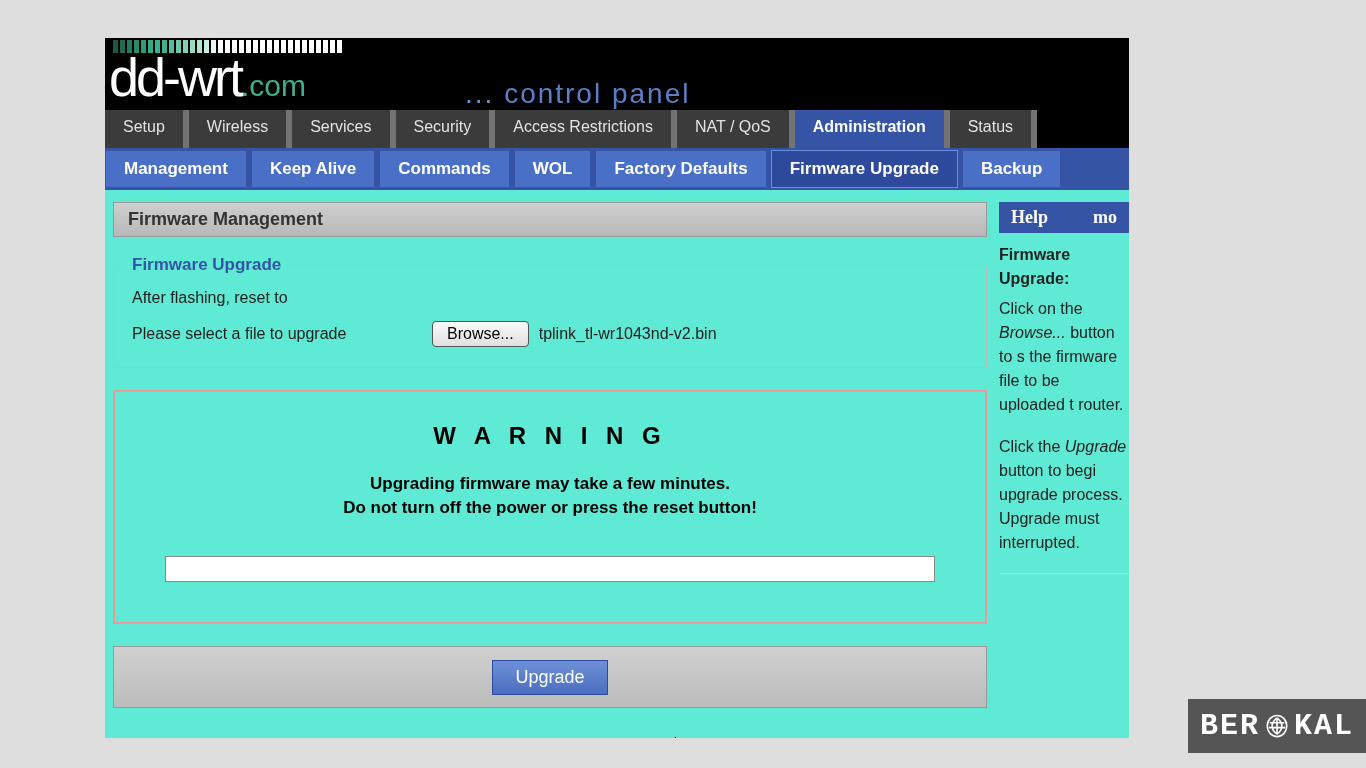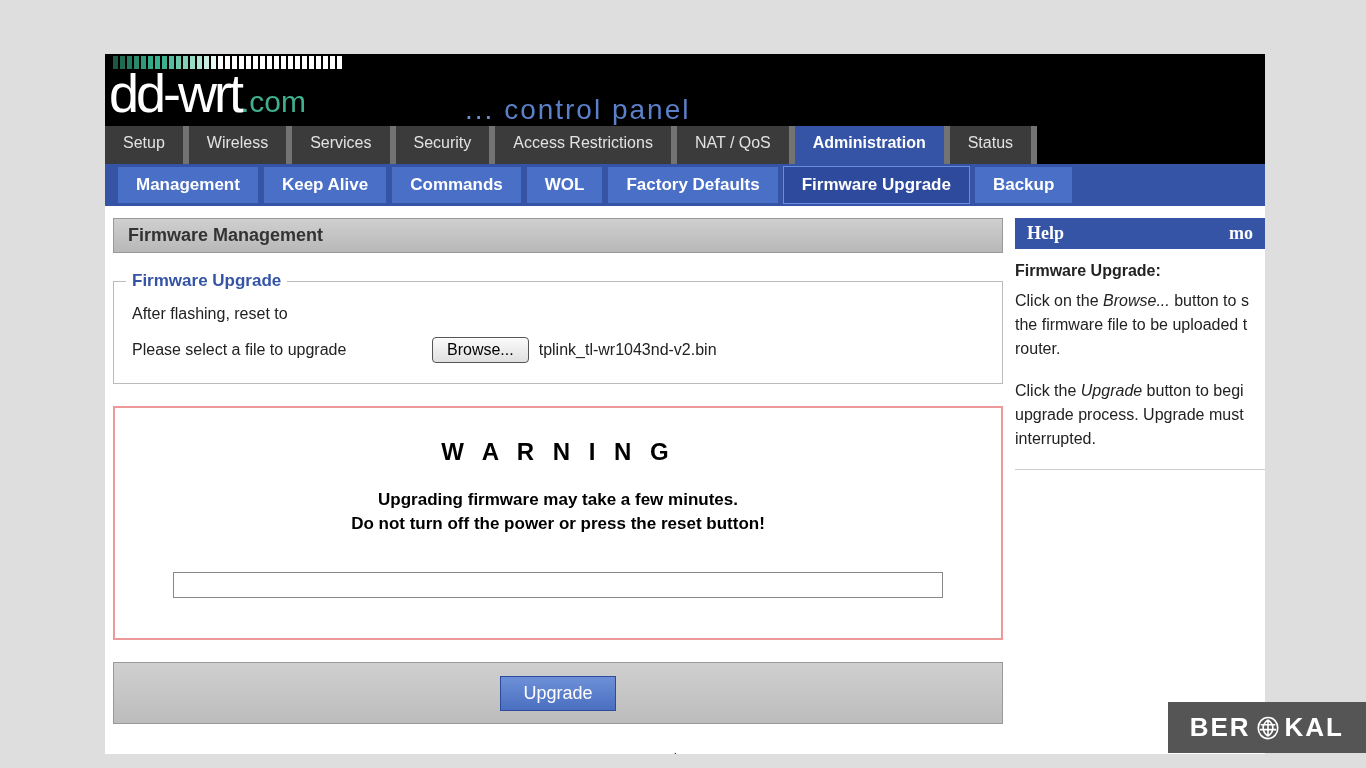--- a/index.html
+++ b/index.html
@@ -9,25 +9,24 @@
     font-size: 14px;
     width: 1366px;
     height: 768px;
     overflow: hidden;
     position: relative;
   }
   .frame {
     position: absolute;
     left: 105px;
     top: 38px;
-    width: 1160px;
+    width: 1024px;
     height: 700px;
-    background: #ffffff;
+    background: #5eead4;
     overflow: hidden;
-    margin-top: 16px;
   }
   .header {
     background: #000;
     height: 72px;
     position: relative;
     color: #fff;
     overflow: hidden;
   }
   .ticks {
     position: absolute;
@@ -87,21 +86,21 @@
   }
   .maintab.active {
     background: #3654a6;
     color: #fff;
     font-weight: bold;
   }
   .subtabs {
     display: flex;
     background: #3654a6;
     height: 42px;
-    padding-left: 12px;
+    padding-left: 0;
     align-items: center;
     gap: 4px;
   }
   .subtab {
     background: #4a6fc7;
     color: #fff;
     font-weight: bold;
     font-size: 17px;
     padding: 8px 18px;
     border: 1px solid #3654a6;
@@ -244,25 +243,25 @@
   }
   .helpbody .ht { font-weight: bold; margin-bottom: 6px; }
   .helpbody em { font-style: italic; }
   .helpbody hr { margin-top: 18px; border: none; border-top: 1px solid #ccc;}
   .watermark {
     position: absolute;
     right: 0;
     bottom: 15px;
     background: #555;
     color: #fff;
-    font-size: 26px;
+    font-size: 30px;
     font-weight: bold;
     letter-spacing: 2px;
-    padding: 10px 22px;
-    font-family: Liberation Sans, sans-serif;
+    padding: 10px 12px;
+    font-family: Liberation Mono, monospace;
     display:flex;
     align-items:center;
     gap:4px;
   }
   .cursor {
     position: absolute;
     left: 565px;
     top: 698px;
     width: 22px;
     height: 26px;

